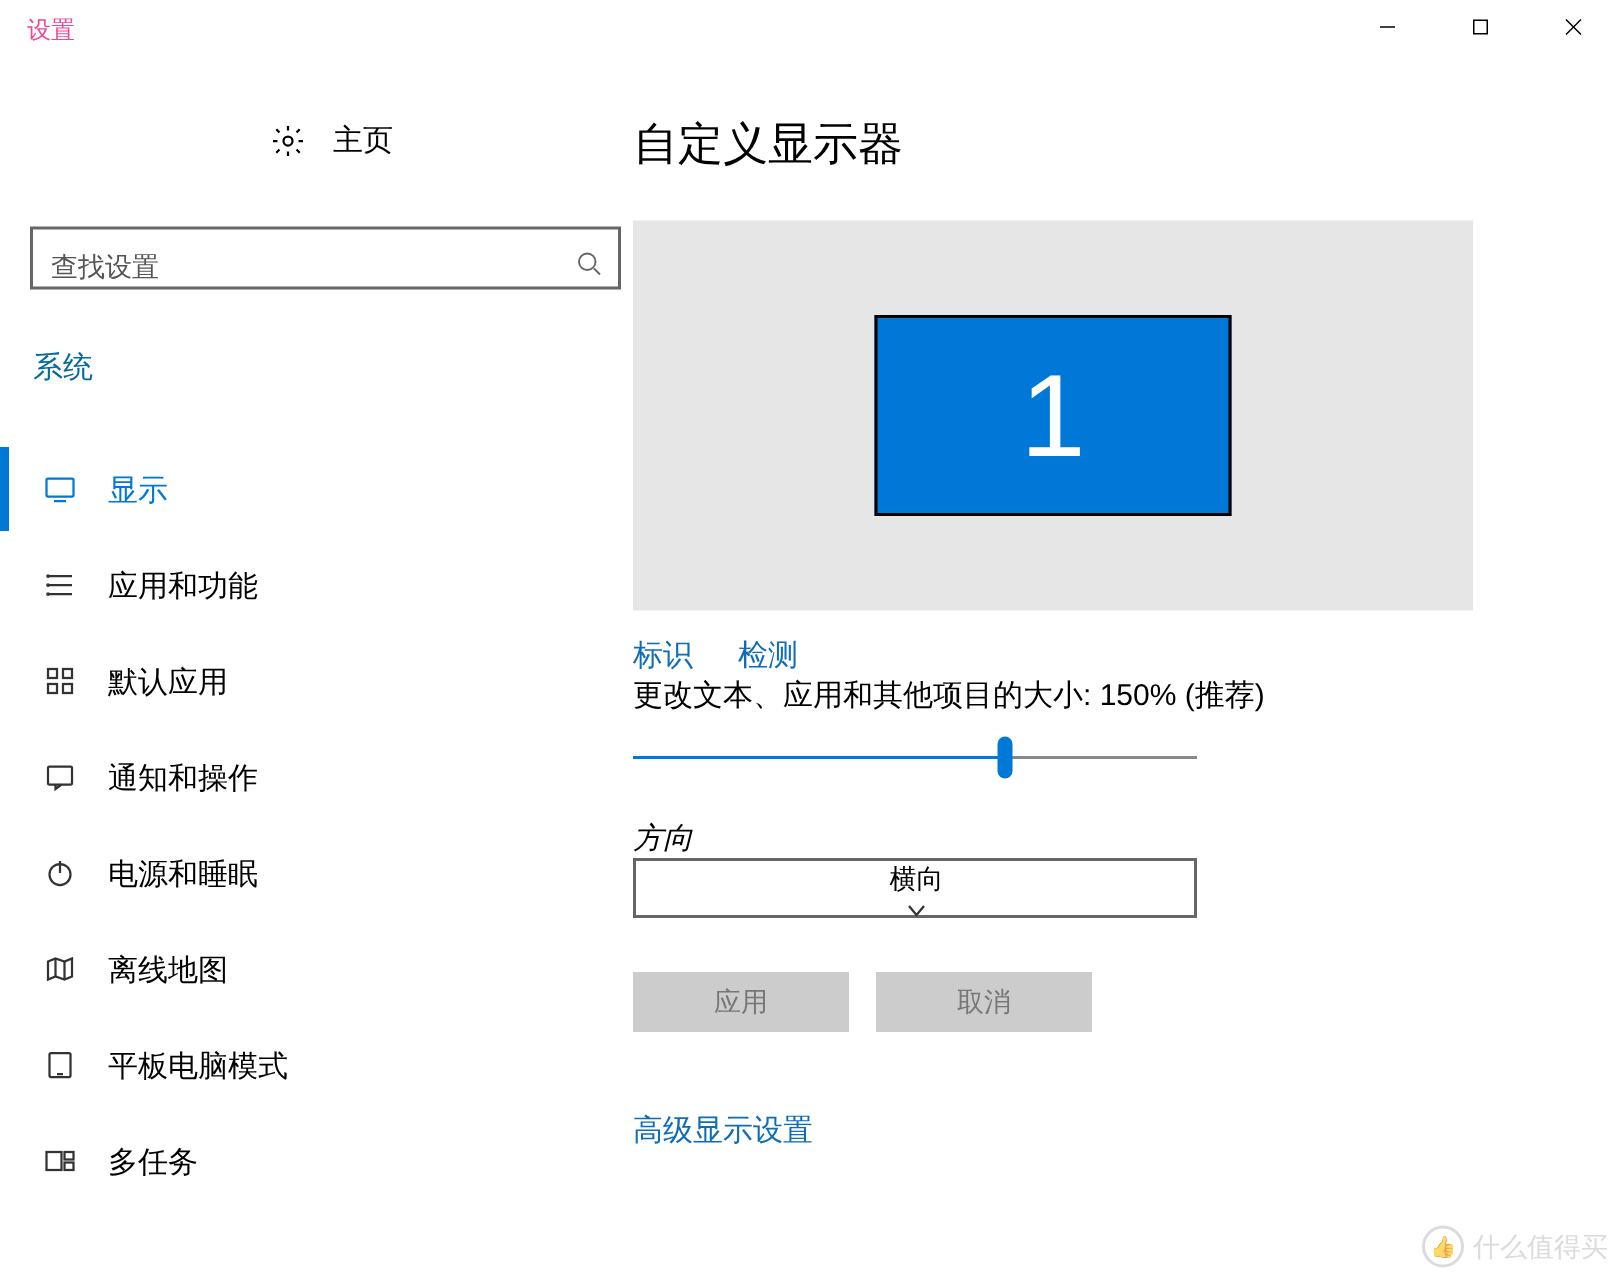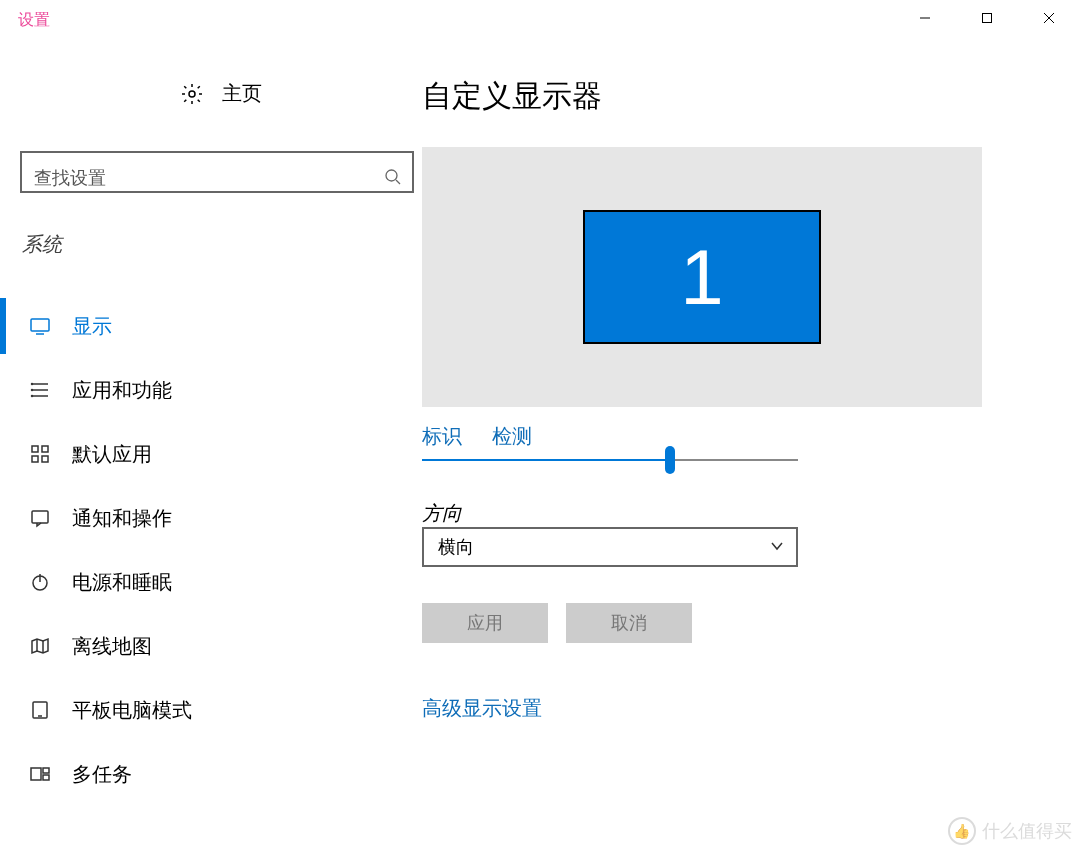--- a/index.html
+++ b/index.html
@@ -72,24 +72,23 @@
     flex: 1;
     font-size: 18px;
     font-family: inherit;
     color: #333;
     background: transparent;
   }
   .search-box input::placeholder { color: #555; }
   .search-box .search-icon { color: #555; }
   .category {
     font-size: 20px;
-    color: #404040;
+    color: #0369a1;
     margin-bottom: 36px;
     padding-left: 2px;
-    font-style: italic;
   }
   .nav-item {
     display: flex;
     align-items: center;
     gap: 20px;
     height: 64px;
     padding-left: 8px;
     cursor: pointer;
     position: relative;
   }
@@ -197,28 +196,29 @@
     width: 376px;
     height: 40px;
     border: 2px solid #666;
     display:flex;
     align-items:center;
     justify-content:space-between;
     padding: 0 12px 0 14px;
     font-size: 18px;
     margin-bottom: 36px;
     cursor:pointer;
+    flex-direction:column;
   }
   .btn-row {
     display:flex;
     gap:18px;
     margin-bottom: 52px;
   }
   .btn {
-    width: 126px;
+    width: 144px;
     height: 40px;
     background:#ccc;
     color:#777;
     border:none;
     font-size:18px;
     font-family:inherit;
     cursor:default;
   }
   .adv-link {
     color:#0f6db8;
@@ -383,20 +383,21 @@
       <div class="monitor">
         <span>1</span>
       </div>
     </div>
 
     <div class="link-row">
       <a>标识</a>
       <a>检测</a>
     </div>
 
+    <div class="scale-label">更改文本、应用和其他项目的大小: 150% (推荐)</div>
 
     <div class="slider">
       <div class="track-left" id="slider-left" style="width: 66%;"></div>
       <div class="track-right" id="slider-right" style="width: 34%;"></div>
       <div class="thumb" id="slider-thumb" style="left: 66%;"></div>
     </div>
 
     <div class="orientation-label">方向</div>
 
     <div class="select-box">

